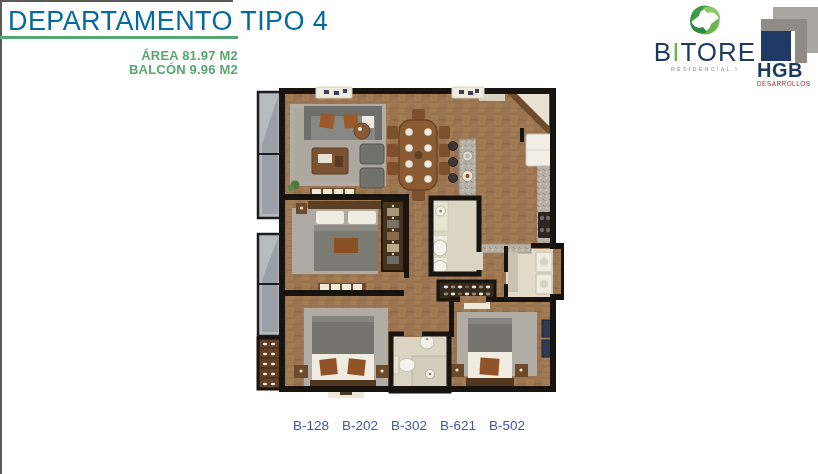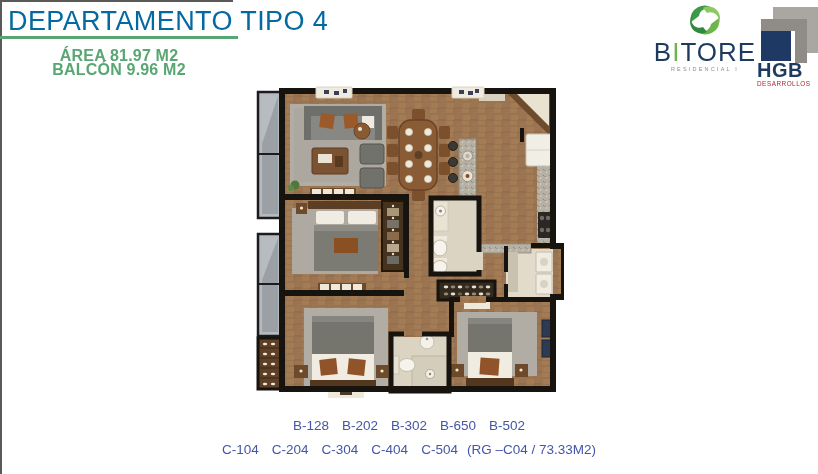--- a/index.html
+++ b/index.html
@@ -6,22 +6,22 @@
   .stage{position:relative;width:818px;height:474px;background:#ffffff;overflow:hidden;
          font-family:"Liberation Sans", sans-serif;}
   
   .edge-left{position:absolute;left:0;top:0;width:2px;height:474px;background:#5a5a58;}
   .edge-top{position:absolute;left:0;top:0;width:233px;height:2px;background:#5a5a58;}
 
   
   .title{position:absolute;left:8px;top:6px;font-size:27px;letter-spacing:.4px;
          color:#0369a1;font-weight:normal;white-space:nowrap;}
   .title-rule{position:absolute;left:0;top:36px;width:238px;height:3px;background:#58a672;}
-  .specs{position:absolute;left:0;top:49px;width:238px;text-align:center;color:#58a672;
-         font-size:16px;font-weight:bold;line-height:14px;letter-spacing:.2px;}
+  .specs{position:absolute;left:0;top:49px;width:238px;text-align:right;color:#58a672;
+         font-size:13px;font-weight:bold;line-height:14px;letter-spacing:.2px;}
 
   
   .bitore{position:absolute;left:645px;top:0;width:120px;text-align:center;}
   .bitore .swirl{display:block;margin:2px auto 0;}
   .bitore .wordmark{font-size:26px;letter-spacing:1px;color:#1e3a5f;line-height:24px;margin-top:2px;}
   .bitore .wordmark .i{color:#6cb54a;}
   .bitore .tagline{font-size:5.5px;color:#8d8d8d;letter-spacing:2.2px;margin-top:2px;}
 
   
   .hgb{position:absolute;left:757px;top:5px;width:66px;text-align:left;}
@@ -338,25 +338,17 @@
         <rect x="214" y="7" width="5" height="4" fill="#3a3f55"></rect>
         <rect x="221" y="5" width="4" height="4" fill="#3a3f55"></rect>
     </g>
   </svg>
 
   <div class="footer">
     <div class="unit-row">
       <span>B-128</span>
       <span>B-202</span>
       <span>B-302</span>
-      <span>B-650</span>
+      <span>B-621</span>
       <span>B-502</span>
-    </div>
-    <div class="unit-row">
-      <span>C-104</span>
-      <span>C-204</span>
-      <span>C-304</span>
-      <span>C-404</span>
-      <span>C-504</span>
-      <span class="note">(RG –C04 / 73.33M2)</span>
     </div>
   </div>
 </div>
 
 </body></html>

